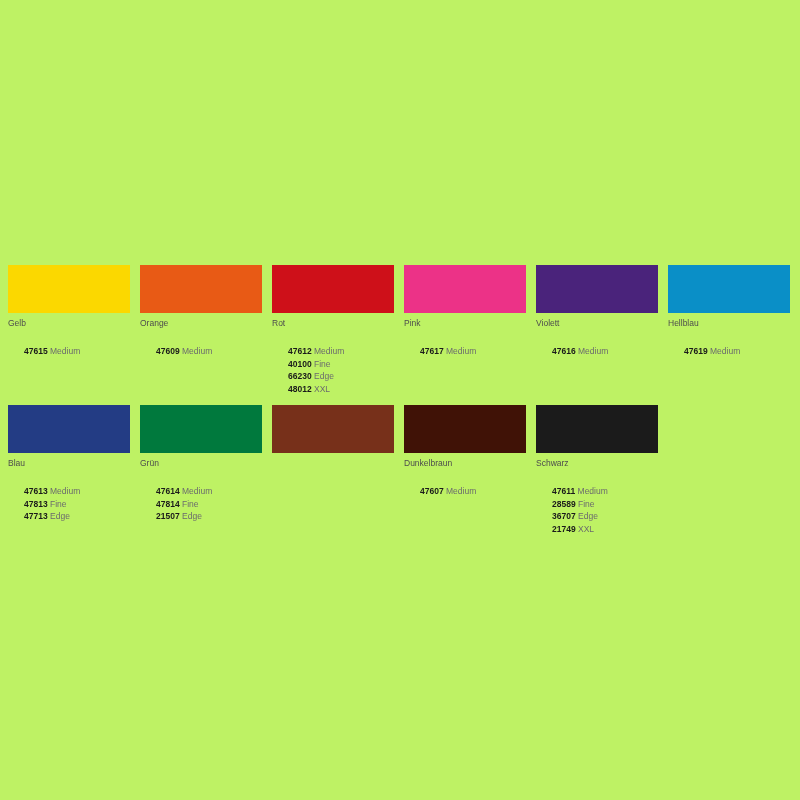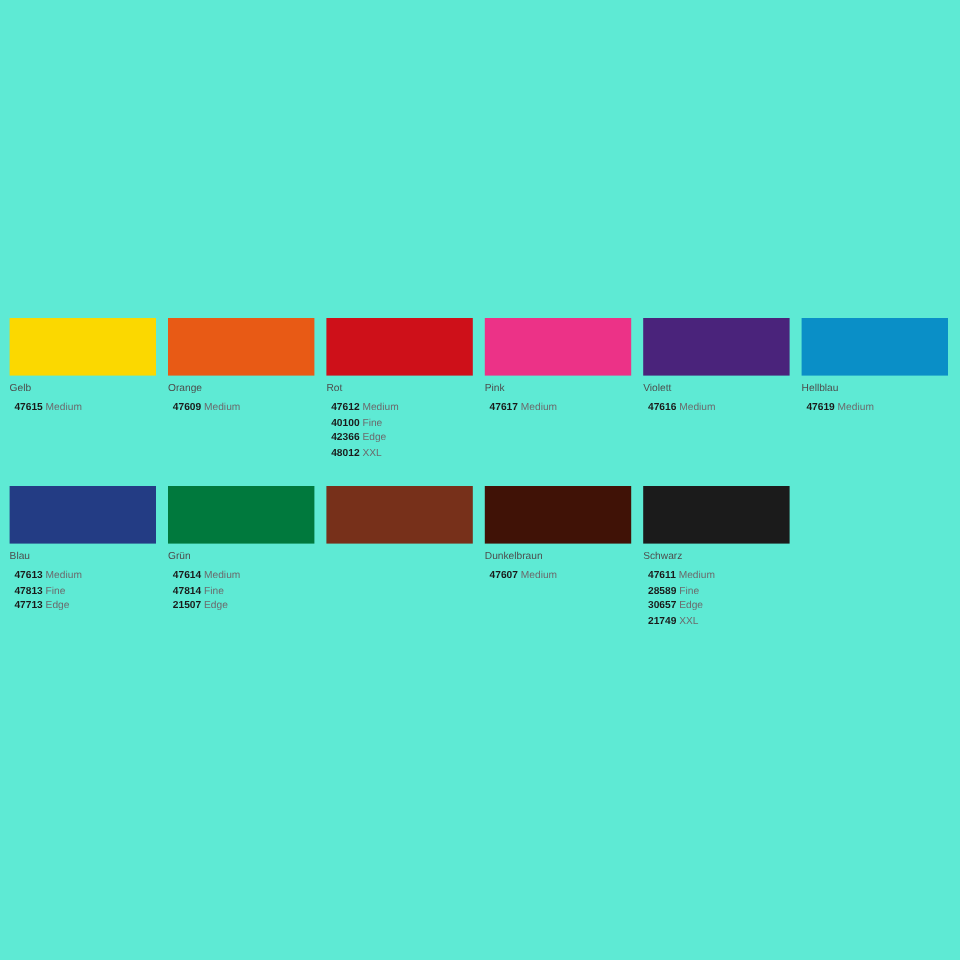--- a/index.html
+++ b/index.html
@@ -12,21 +12,21 @@
     height: 800px;
     background: #ffffff;
     font-family: "Liberation Sans", sans-serif;
     overflow: hidden;
   }
 
   #swatch-sheet {
     position: relative;
     width: 800px;
     height: 800px;
-    background: #5eead4;
+    background: #bef264;
   }
 
   .swatch-grid {
     position: absolute;
     left: 8px;
     top: 265px;
     width: 784px;
     display: grid;
     grid-template-columns: repeat(6, 132px);
     grid-auto-rows: 140px;
@@ -53,21 +53,21 @@
     font-size: 8.5px;
     line-height: 12px;
     color: #4d4d4d;
     font-family: "Liberation Sans", sans-serif;
     letter-spacing: 0px;
     white-space: nowrap;
   }
 
   .code-list {
     list-style: none;
-    margin: 4px;
+    margin: 16px;
     padding: 0;
   }
 
   .code-item {
     font-size: 8.5px;
     line-height: 12.5px;
     color: #58585a;
     white-space: nowrap;
     font-family: "Liberation Sans", sans-serif;
   }
@@ -105,21 +105,21 @@
           </ul>
         </div>
       </div>
       <div class="swatch-cell">
         <div class="swatch-chip" style="background: rgb(206, 16, 25);"></div>
         <div class="swatch-info">
           <div class="swatch-name">Rot</div>
           <ul class="code-list">
             <li class="code-item"><span class="code-number">47612</span> <span class="code-variant">Medium</span></li>
             <li class="code-item"><span class="code-number">40100</span> <span class="code-variant">Fine</span></li>
-            <li class="code-item"><span class="code-number">42366</span> <span class="code-variant">Edge</span></li>
+            <li class="code-item"><span class="code-number">66230</span> <span class="code-variant">Edge</span></li>
             <li class="code-item"><span class="code-number">48012</span> <span class="code-variant">XXL</span></li>
           </ul>
         </div>
       </div>
       <div class="swatch-cell">
         <div class="swatch-chip" style="background: rgb(236, 50, 135);"></div>
         <div class="swatch-info">
           <div class="swatch-name">Pink</div>
           <ul class="code-list">
             <li class="code-item"><span class="code-number">47617</span> <span class="code-variant">Medium</span></li>
@@ -178,19 +178,19 @@
           </ul>
         </div>
       </div>
       <div class="swatch-cell">
         <div class="swatch-chip" style="background: rgb(27, 27, 27);"></div>
         <div class="swatch-info">
           <div class="swatch-name">Schwarz</div>
           <ul class="code-list">
             <li class="code-item"><span class="code-number">47611</span> <span class="code-variant">Medium</span></li>
             <li class="code-item"><span class="code-number">28589</span> <span class="code-variant">Fine</span></li>
-            <li class="code-item"><span class="code-number">30657</span> <span class="code-variant">Edge</span></li>
+            <li class="code-item"><span class="code-number">36707</span> <span class="code-variant">Edge</span></li>
             <li class="code-item"><span class="code-number">21749</span> <span class="code-variant">XXL</span></li>
           </ul>
         </div>
       </div>
     </div>
 </div>
 
 </body></html>

